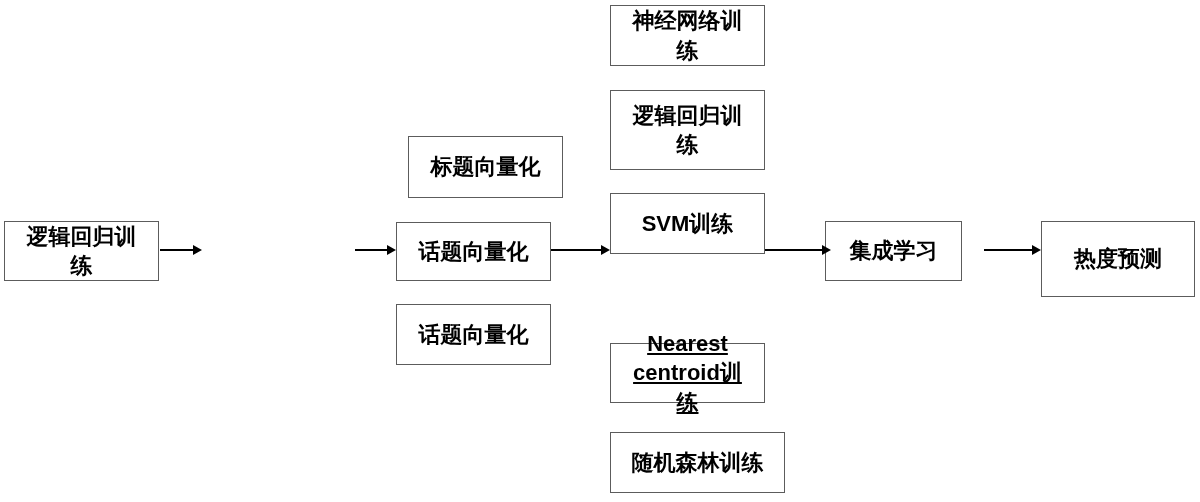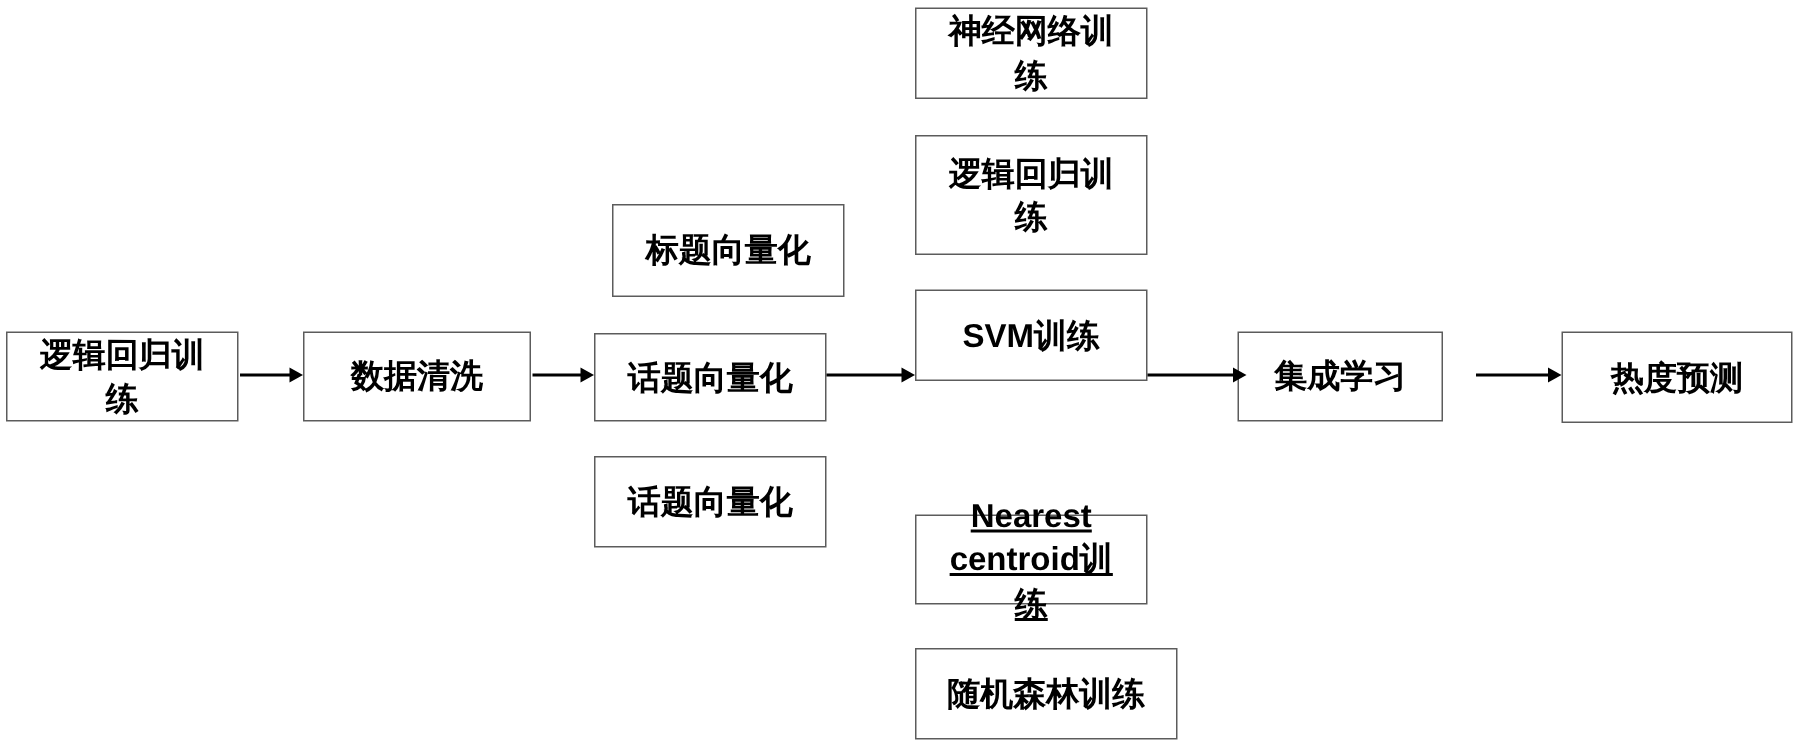--- a/index.html
+++ b/index.html
@@ -52,35 +52,34 @@
   #n-title   { left: 408px;  top: 136px; width: 155px; height: 62px; }
   #n-article { left: 396px;  top: 222px; width: 155px; height: 59px; }
   #n-topic   { left: 396px;  top: 304px; width: 155px; height: 61px; }
   #n-nn      { left: 610px;  top: 5px;   width: 155px; height: 61px; }
   #n-lr      { left: 610px;  top: 90px;  width: 155px; height: 80px; }
   #n-svm     { left: 610px;  top: 177px; width: 155px; height: 61px; margin-top: 16px; }
   #n-rbm     { left: 610px;  top: 259px; width: 155px; height: 61px; }
   #n-nc      { left: 610px;  top: 343px; width: 155px; height: 60px; text-decoration: underline; }
   #n-rf      { left: 610px;  top: 432px; width: 175px; height: 61px; }
   #n-ens     { left: 825px;  top: 221px; width: 137px; height: 60px; }
-  #n-pred    { left: 1041px; top: 221px; width: 154px; height: 61px; }
+  #n-pred    { left: 1041px; top: 221px; width: 154px; height: 76px; }
   
   #a1 { left: 160px; top: 249px; width: 34px; }
   #a2 { left: 355px; top: 249px; width: 33px; }
   #a3 { left: 551px; top: 249px; width: 51px; }
   #a4 { left: 765px; top: 249px; width: 58px; }
   #a5 { left: 984px; top: 249px; width: 49px; }
 </style>
 </head>
 <body>
 
 <div id="canvas">
 
   <div class="node" id="n-crawl">逻辑回归训练</div>
-  <div class="node" id="n-clean">数据清洗</div>
 
   <div class="node" id="n-title">标题向量化</div>
   <div class="node" id="n-article">话题向量化</div>
   <div class="node" id="n-topic">话题向量化</div>
 
   <div class="node" id="n-nn">神经网络训练</div>
   <div class="node" id="n-lr">逻辑回归训练</div>
   <div class="node" id="n-svm">SVM训练</div>
   <div class="node" id="n-nc">Nearest centroid训练</div>
   <div class="node" id="n-rf">随机森林训练</div>

